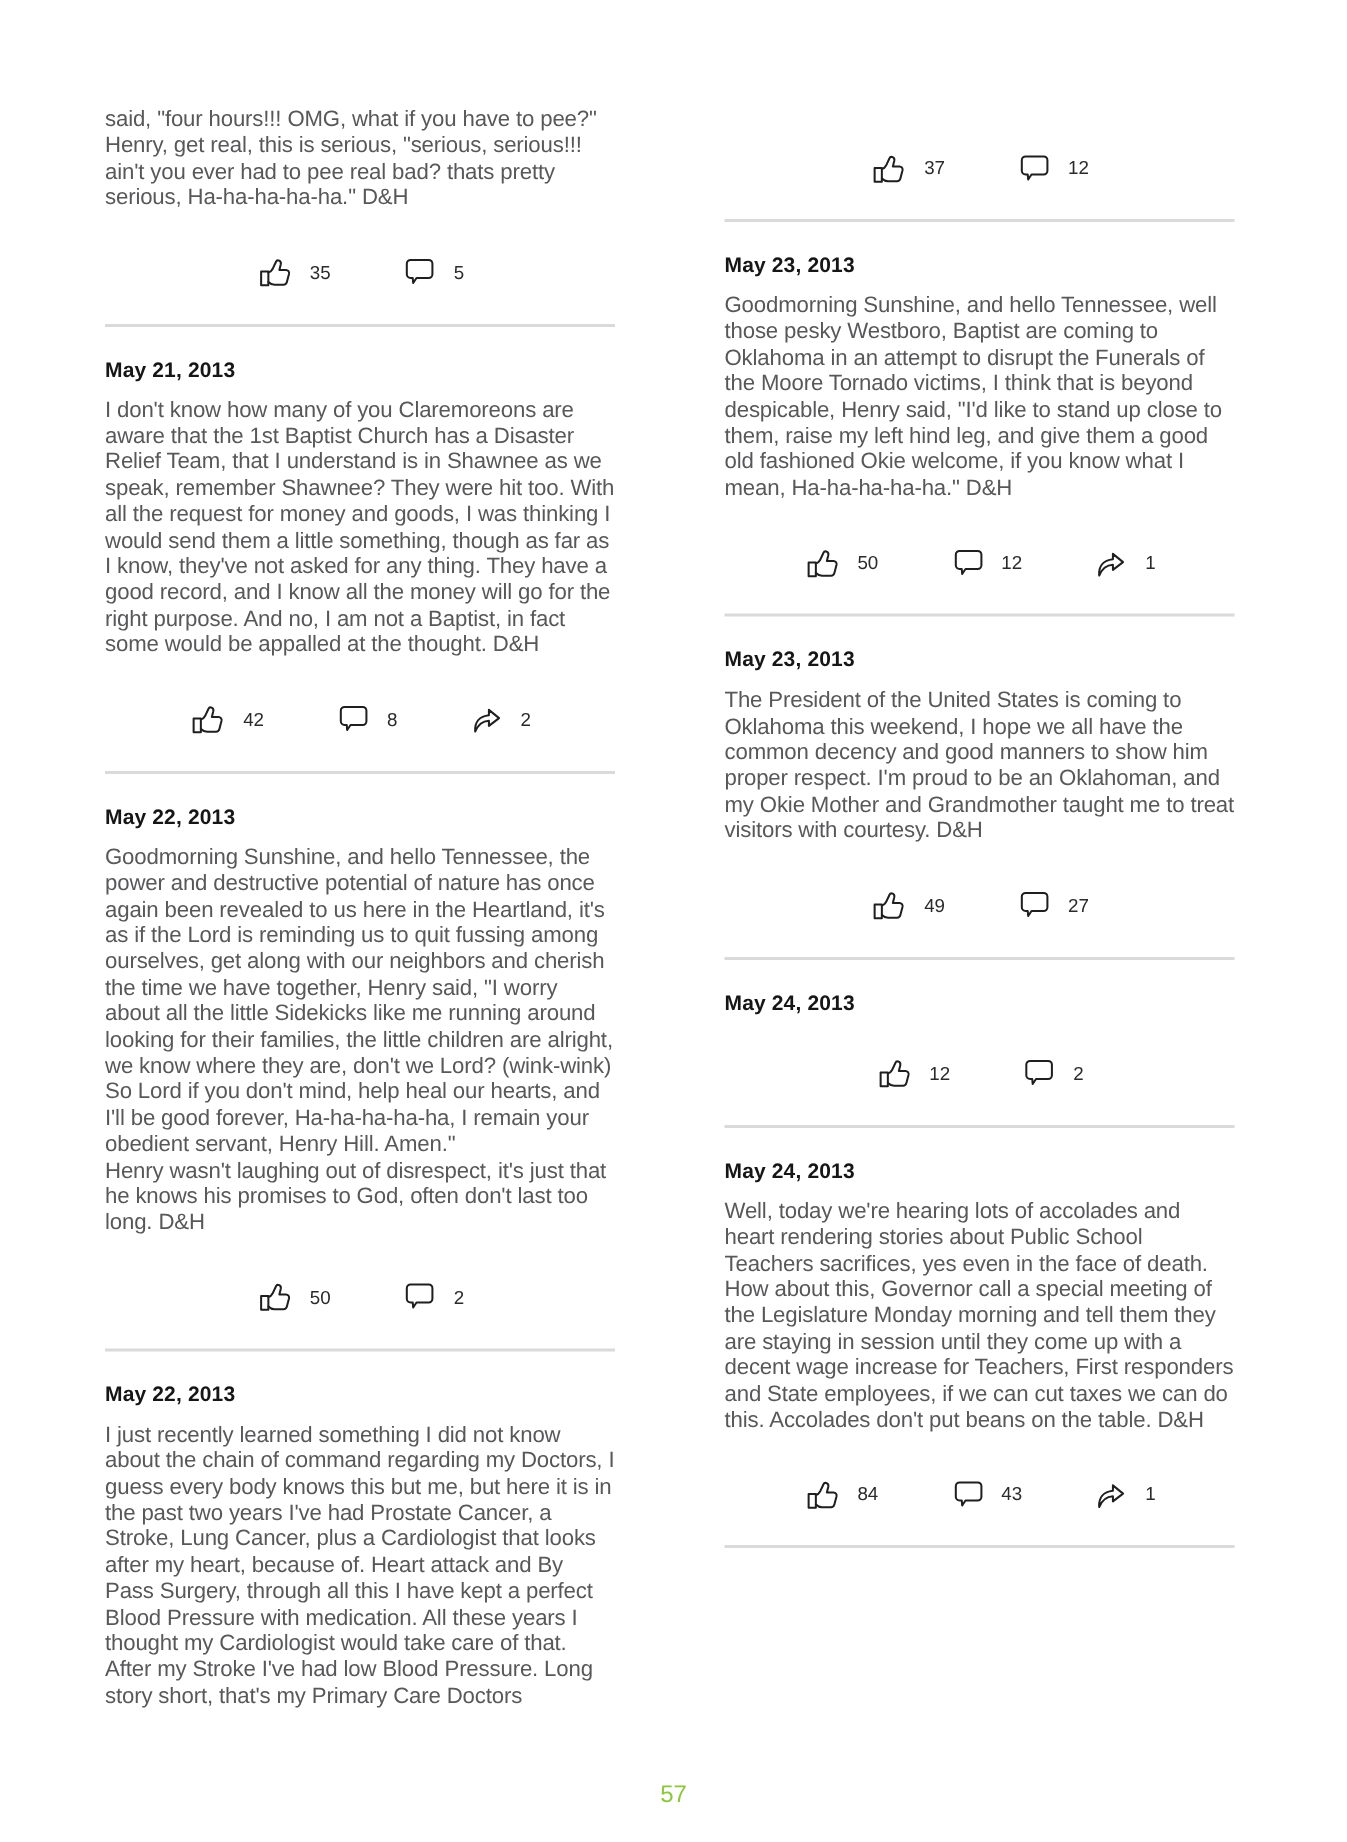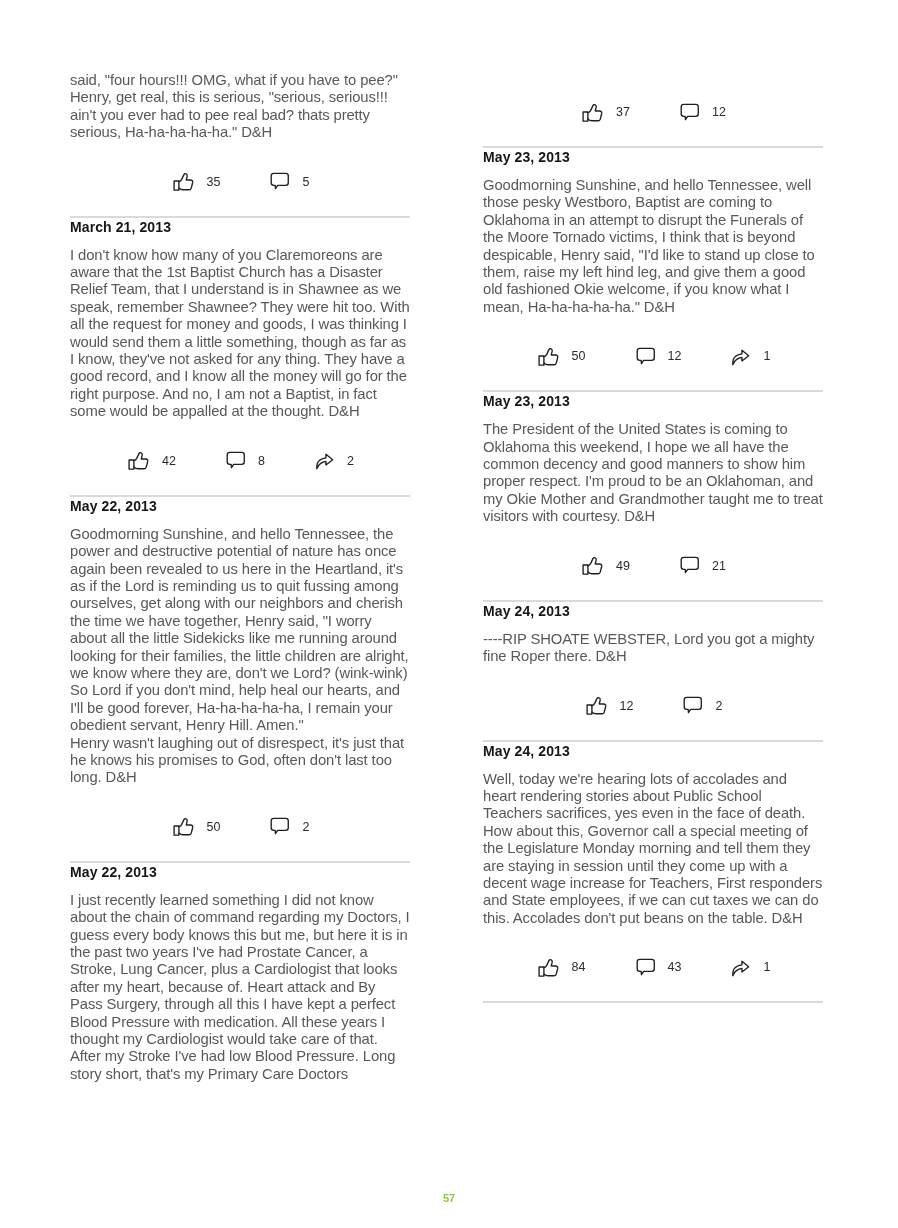--- a/index.html
+++ b/index.html
@@ -12,21 +12,21 @@
     font-family: "Liberation Sans", sans-serif;
     overflow: hidden;
   }
   .columns {
     display: flex;
     gap: 73px;
     padding: 72px 0 0 70px;
   }
   .col { width: 340px; flex: 0 0 340px; }
 
-  .post { padding-top: 1px; }
+  .post { padding-top: 20px; }
   .post:first-child { padding-top: 0; }
 
   .date {
     font-size: 14px;
     font-weight: bold;
     color: #161616;
     letter-spacing: 0.1px;
     margin: 0 0 12px 0;
   }
   .body {
@@ -67,22 +67,22 @@
     margin-top: 18px;
     border-top: 2px solid #dadada;
   }
   .footer {
     position: absolute;
     left: 0; right: 0;
     bottom: 22px;
     text-align: center;
   }
   .page-num {
-    font-size: 11px;
-    font-weight: bold;
+    font-size: 16px;
+    font-weight: normal;
     color: #8dc63f;
   }
 </style>
 </head>
 <body>
 
 <svg width="0" height="0" style="position:absolute" aria-hidden="true">
   <defs>
     <symbol id="i-like" viewBox="0 0 28 28">
       <path d="M3.2 13.5 h5 v9.5 h-5 z"></path>
@@ -115,21 +115,21 @@
             <svg>
                 <use href="#i-comment"></use>
               </svg>
             <span class="count">5</span>
           </span>
         </div>
         <div class="divider"></div>
       </article>
 
       <article class="post">
-        <h3 class="date">March 21, 2013</h3>
+        <h3 class="date">May 21, 2013</h3>
         <p class="body">I don't know how many of you Claremoreons are aware that the 1st Baptist Church has a Disaster Relief Team, that I understand is in Shawnee as we speak, remember Shawnee? They were hit too. With all the request for money and goods, I was thinking I would send them a little something, though as far as I know, they've not asked for any thing. They have a good record, and I know all the money will go for the right purpose. And no, I am not a Baptist, in fact some would be appalled at the thought. D&amp;H</p>
         <div class="actions">
           <span class="action">
             <svg>
                 <use href="#i-like"></use>
               </svg>
             <span class="count">42</span>
           </span>
           <span class="action">
             <svg>
@@ -228,29 +228,28 @@
           <span class="action">
             <svg>
                 <use href="#i-like"></use>
               </svg>
             <span class="count">49</span>
           </span>
           <span class="action">
             <svg>
                 <use href="#i-comment"></use>
               </svg>
-            <span class="count">21</span>
+            <span class="count">27</span>
           </span>
         </div>
         <div class="divider"></div>
       </article>
 
       <article class="post">
         <h3 class="date">May 24, 2013</h3>
-        <p class="body">----RIP SHOATE WEBSTER, Lord you got a mighty fine Roper there. D&amp;H</p>
         <div class="actions">
           <span class="action">
             <svg>
                 <use href="#i-like"></use>
               </svg>
             <span class="count">12</span>
           </span>
           <span class="action">
             <svg>
                 <use href="#i-comment"></use>

